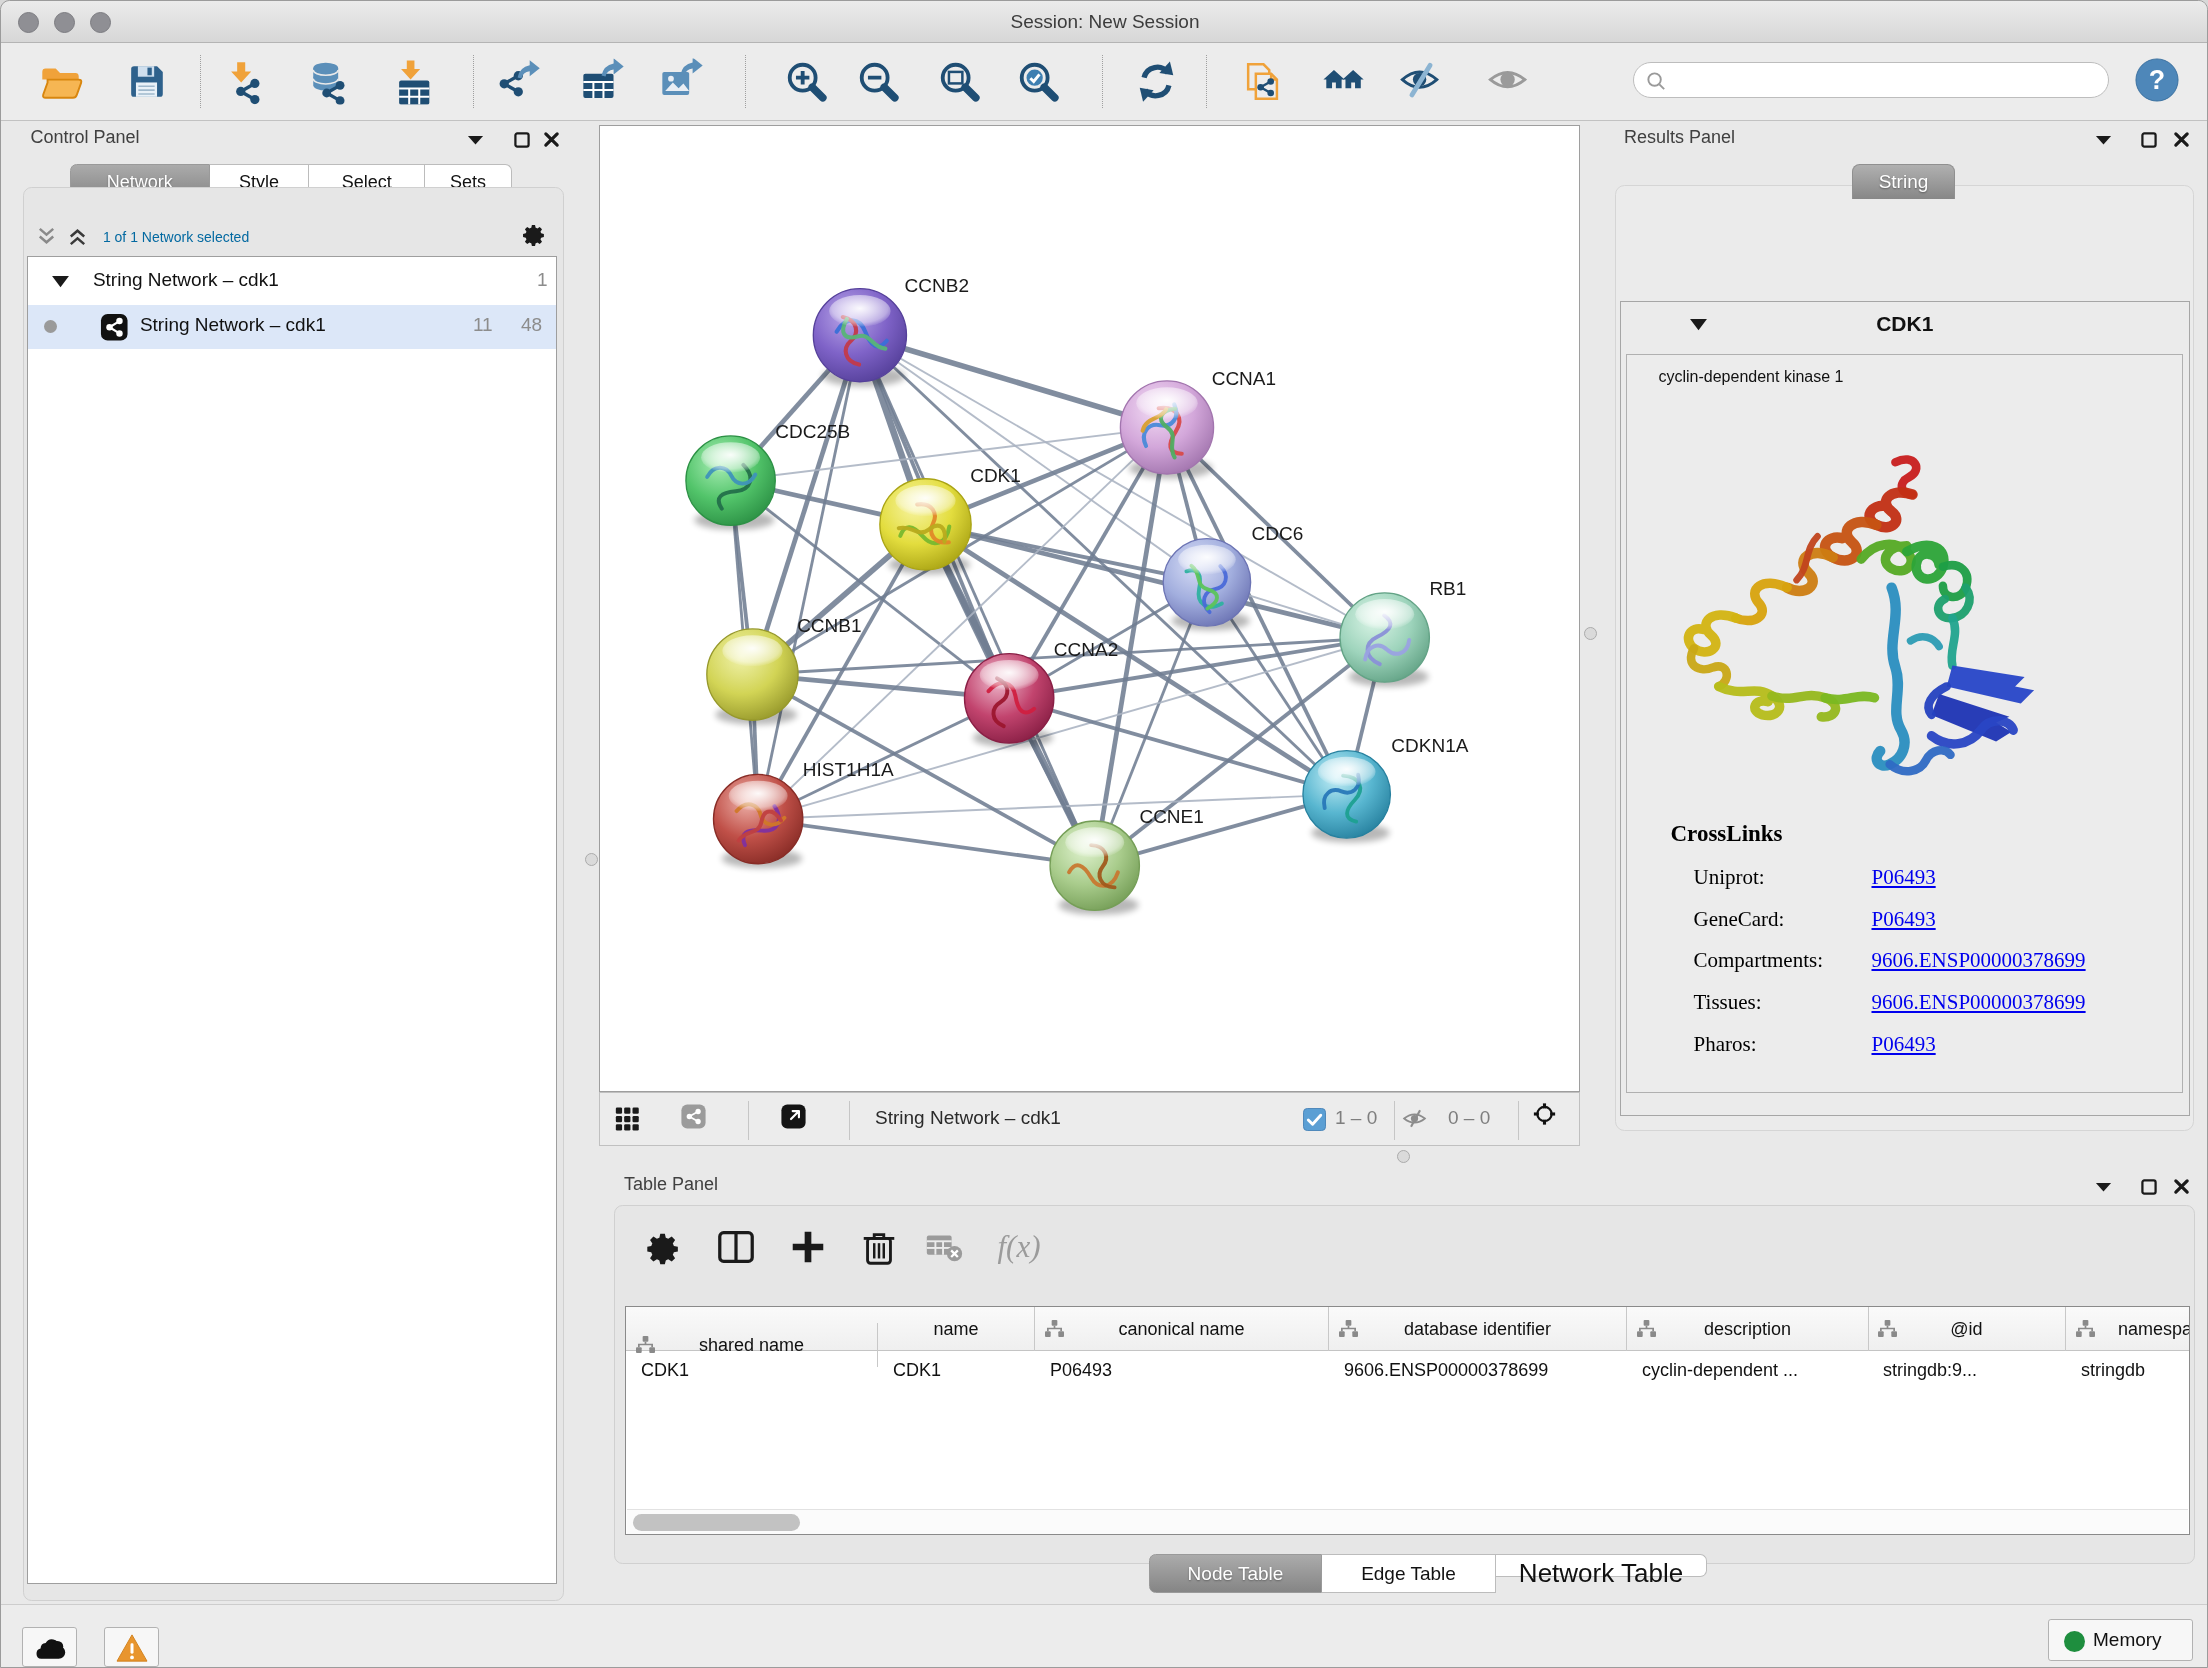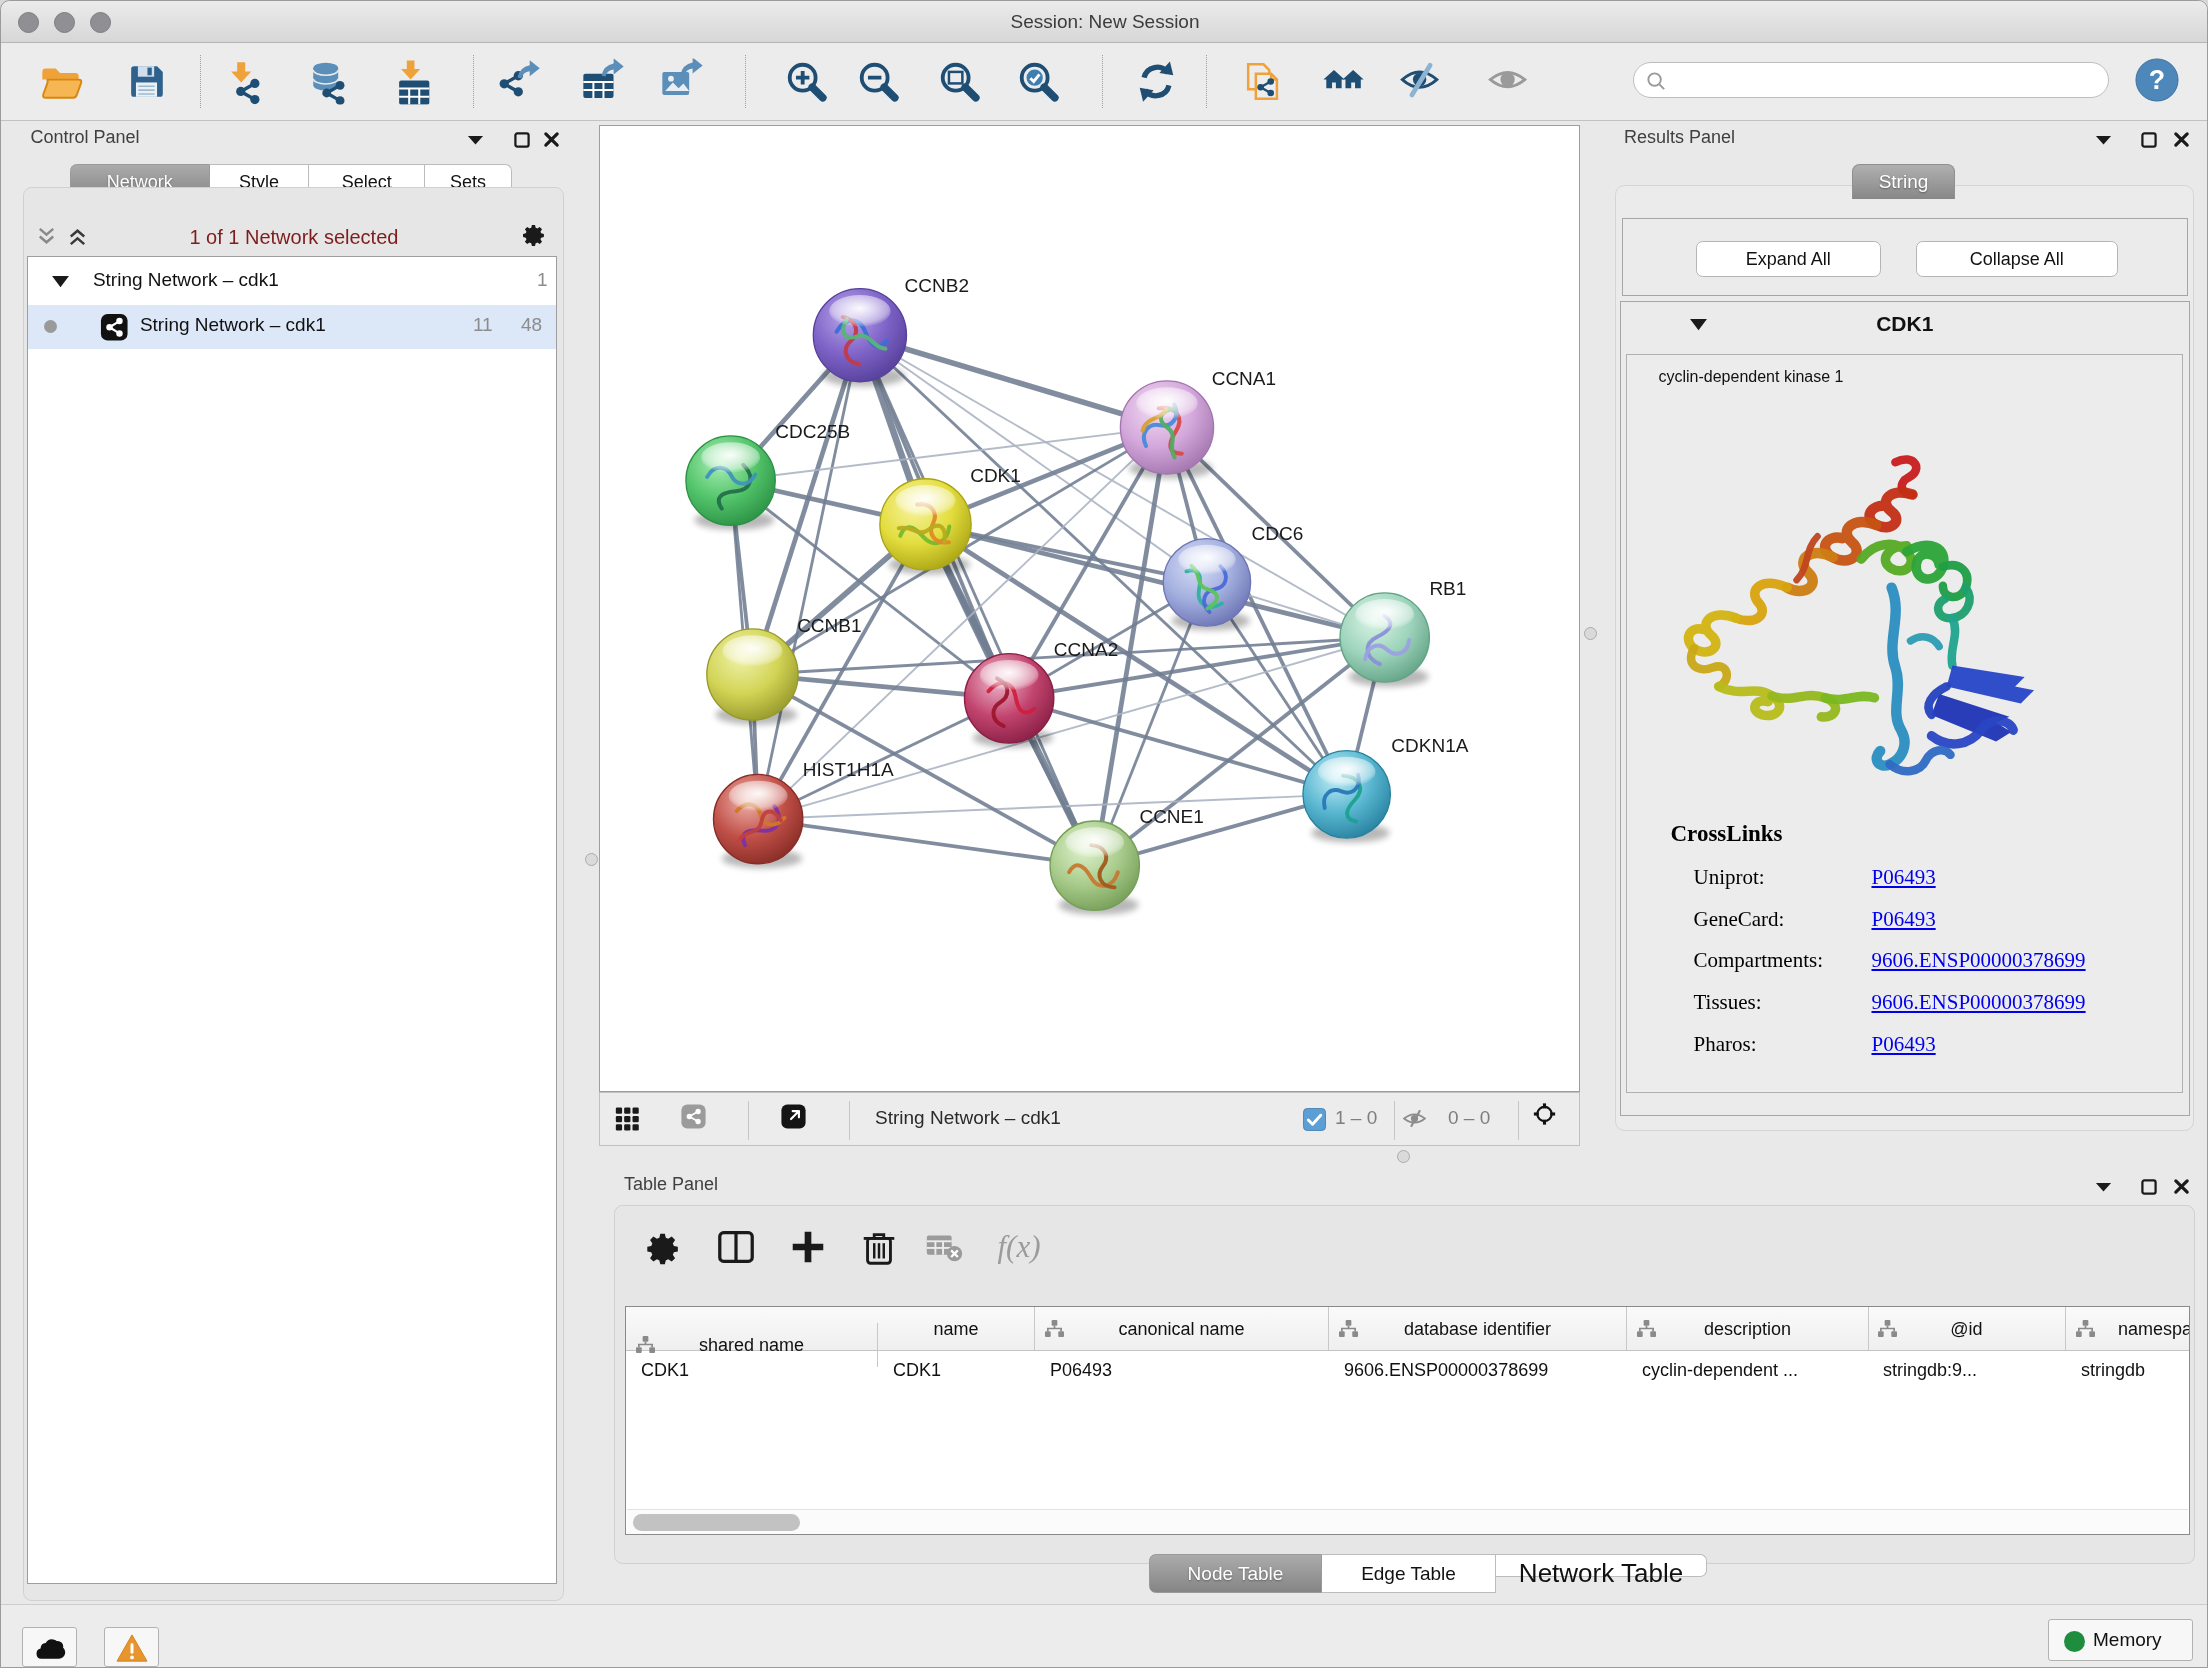--- a/index.html
+++ b/index.html
@@ -352,21 +352,21 @@
         <div class="panel-ctrl" style="left:7.6px; top:8.6px">
           <svg width="23" height="23" viewBox="0 0 24 24">
               <path d="M5 4 L12 10 L19 4 M5 12 L12 18 L19 12" fill="none" stroke="#8a8a8a" stroke-width="2.6"></path>
             </svg>
         </div>
         <div class="panel-ctrl" style="left:38px; top:8.6px">
           <svg width="23" height="23" viewBox="0 0 24 24">
               <path d="M5 20 L12 14 L19 20 M5 12 L12 6 L19 12" fill="none" stroke="#3a3a3a" stroke-width="2.6"></path>
             </svg>
         </div>
-        <div style="position:absolute;left:76px;right:76px;top:0;height:42px;line-height:42px;text-align:center;font-size:20px;color:#7f1d1d">1 of 1 Network selected</div>
+        <div style="position:absolute;left:76px;right:76px;top:0;height:42px;line-height:42px;text-align:left;font-size:14px;color:#0369a1">1 of 1 Network selected</div>
         <div class="panel-ctrl" style="left:495px; top:7.6px">
           <svg width="27" height="27" viewBox="0 0 24 24">
               <path fill="#1a1a1a" d="M12 8.2a3.8 3.8 0 1 0 0 7.6 3.8 3.8 0 0 0 0-7.6zm9 5.3v-3l-2.6-.6a6.7 6.7 0 0 0-.7-1.6l1.5-2.3-2.2-2.2-2.3 1.5c-.5-.3-1-.5-1.6-.7L12.5 2h-3l-.6 2.6c-.6.2-1.1.4-1.6.7L5 3.8 2.8 6l1.5 2.3c-.3.5-.5 1-.7 1.6l-2.6.6v3l2.6.6c.2.6.4 1.1.7 1.6L2.8 18 5 20.2l2.3-1.5c.5.3 1 .5 1.6.7l.6 2.6h3l.6-2.6c.6-.2 1.1-.4 1.6-.7l2.3 1.5 2.2-2.2-1.5-2.3c.3-.5.5-1 .7-1.6l2.6-.6z"></path>
             </svg>
         </div>
       </div>
       <div class="cp-tree">
         <div class="tree-row" style="top:3.8px">
           <svg class="abs" style="left:22px; top:13.3px" width="21" height="15" viewBox="0 0 22 16">
               <path d="M2 2 L20 2 L11 14 Z" fill="#1a1a1a"></path>
@@ -761,24 +761,20 @@
         </svg>
     </div>
     <div class="panel-ctrl" style="left:2168px; top:126px">
       <svg width="17" height="17" viewBox="0 0 18 18">
           <path d="M3 3 L15 15 M15 3 L3 15" stroke="#1a1a1a" stroke-width="3.4" stroke-linecap="round"></path>
         </svg>
     </div>
 
     <div class="rp-tab">String</div>
     <div class="rp-container">
-      <div class="rp-expandbox">
-        <div class="rp-btn" style="left:73px; width:185px">Expand All</div>
-        <div class="rp-btn" style="left:293px; width:202px">Collapse All</div>
-      </div>
       <div class="rp-cdk1box">
         <svg class="abs" style="left:67px; top:15px" width="21" height="15" viewBox="0 0 22 16">
           <path d="M2 2 L20 2 L11 14 Z" fill="#1a1a1a"></path>
         </svg>
         <div class="abs" style="left:114px; right:114px; top:9.5px; text-align:center; font-size:21px; font-weight:bold; color:#111">CDK1</div>
         <div class="rp-innerbox">
           <div class="rp-desc">cyclin-dependent kinase 1</div>
           <svg class="abs" style="left:48px; top:90px" width="380" height="366" viewBox="0 0 400 385" id="ribbon-svg">
               <path d="M232 18 C 252 8, 262 26, 246 34 C 234 40, 238 52, 250 52" fill="none" stroke="#c81d1d" stroke-width="9" stroke-linecap="round" stroke-linejoin="round" opacity="0.95"></path>
               <path d="M250 52 C 226 44, 214 60, 228 70 C 240 79, 228 92, 212 84 C 198 77, 206 62, 222 64" fill="none" stroke="#c22f14" stroke-width="11" stroke-linecap="round" stroke-linejoin="round" opacity="0.95"></path>

